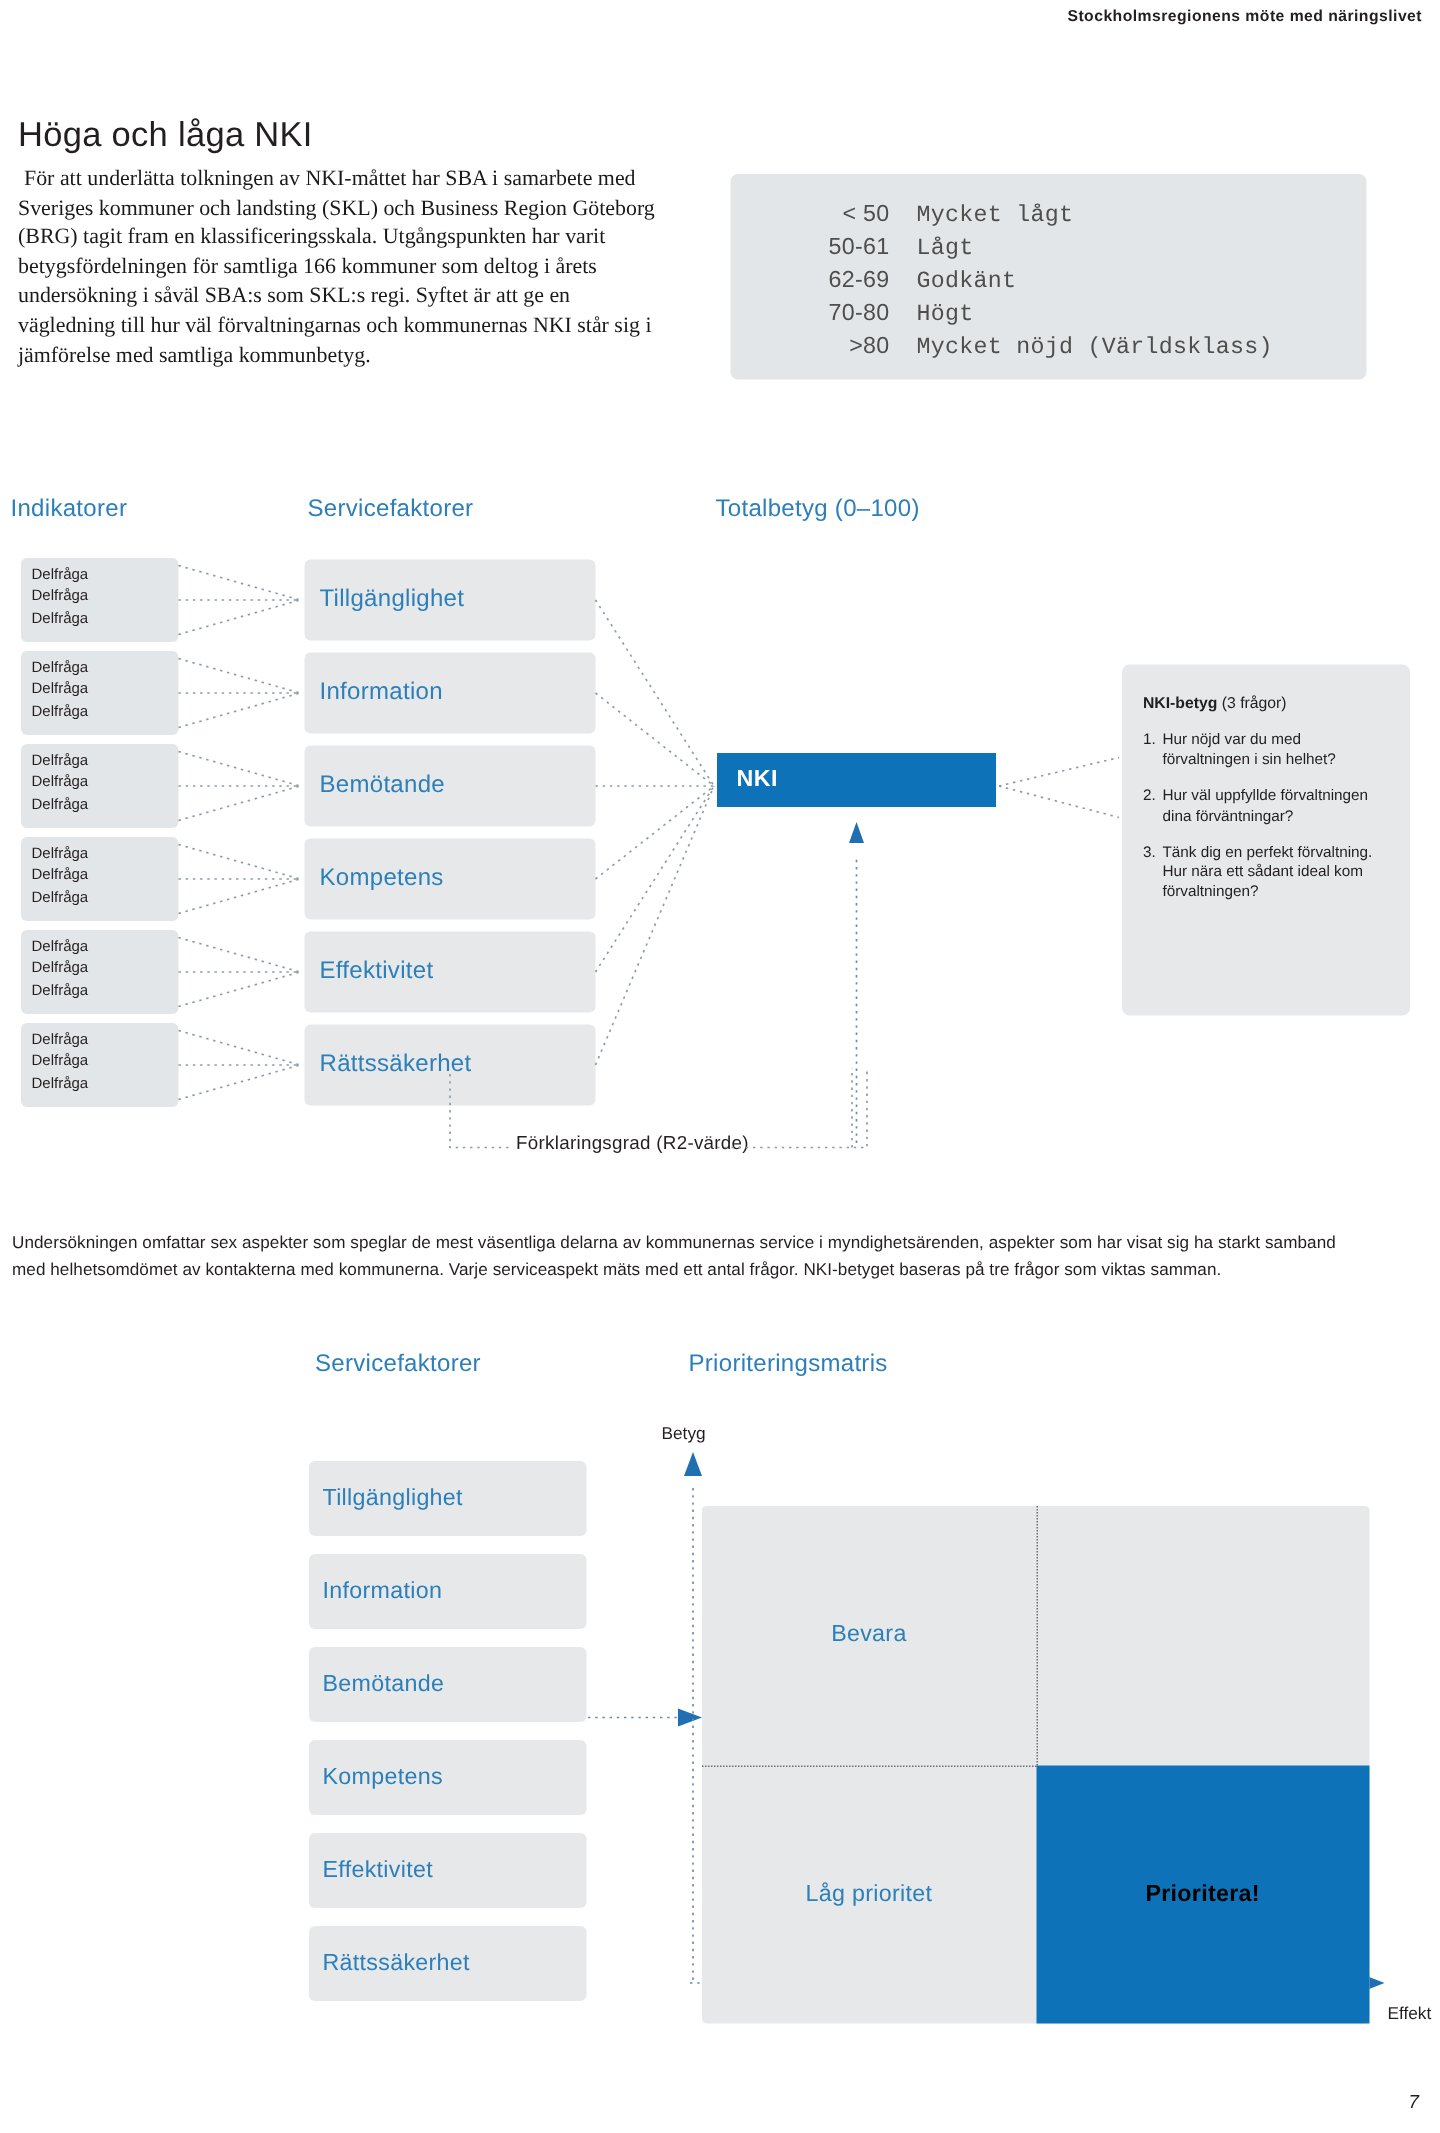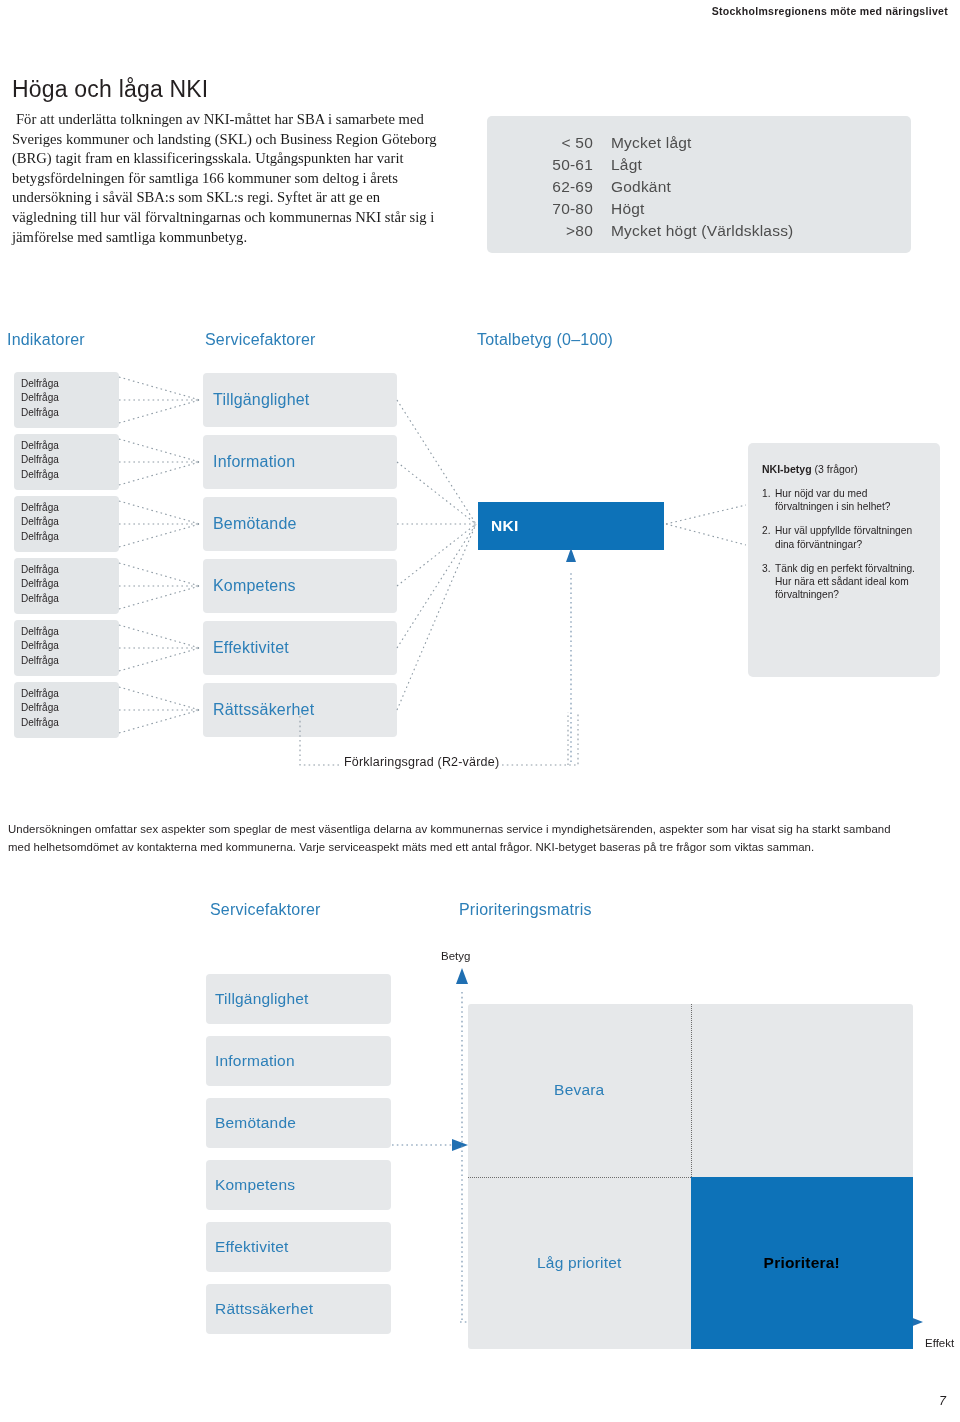--- a/index.html
+++ b/index.html
@@ -58,21 +58,21 @@
     left: 0; width: 100%;
     font-size: 15.5px;
     color: #4e4e4e;
     letter-spacing: 0.2px;
   }
   .scale-range {
     position: absolute;
     left: 28px; width: 78px;
     text-align: right;
   }
-  .scale-label { position: absolute; left: 124px; }
+  .scale-label { position: absolute; left: 124px; font-family: Liberation Mono, monospace; }
 
   
   .col-head {
     position: absolute;
     font-size: 16px;
     color: #2c7fb8;
     letter-spacing: 0.2px;
   }
   #head-indikatorer  { left: 7px;   top: 331px; }
   #head-servicefaktorer-1 { left: 205px; top: 331px; }
@@ -112,21 +112,21 @@
   .service-box span {
     font-size: 16px;
     color: #2c7fb8;
     letter-spacing: 0.2px;
   }
 
   
   .nki-box {
     position: absolute;
     left: 478px; top: 502px;
-    width: 186px; height: 48px;
+    width: 186px; height: 36px;
     background: #0d72b8;
     display: flex;
     align-items: center;
     padding-left: 13px;
   }
   .nki-box span {
     font-size: 15.5px;
     font-weight: bold;
     color: #ffffff;
     letter-spacing: 0.3px;
@@ -287,21 +287,21 @@
     <div class="scale-row" style="top:62px">
       <span class="scale-range">62-69</span>
       <span class="scale-label">Godkänt</span>
     </div>
     <div class="scale-row" style="top:84px">
       <span class="scale-range">70-80</span>
       <span class="scale-label">Högt</span>
     </div>
     <div class="scale-row" style="top:106px">
       <span class="scale-range">&gt;80</span>
-      <span class="scale-label">Mycket högt (Världsklass)</span>
+      <span class="scale-label">Mycket nöjd (Världsklass)</span>
     </div>
   </div>
 
   <div class="col-head" id="head-indikatorer">Indikatorer</div>
   <div class="col-head" id="head-servicefaktorer-1">Servicefaktorer</div>
   <div class="col-head" id="head-totalbetyg">Totalbetyg (0–100)</div>
 
   <div class="delfraga-box" style="top:372px">
     <span>Delfråga</span>
     <span>Delfråga</span>

